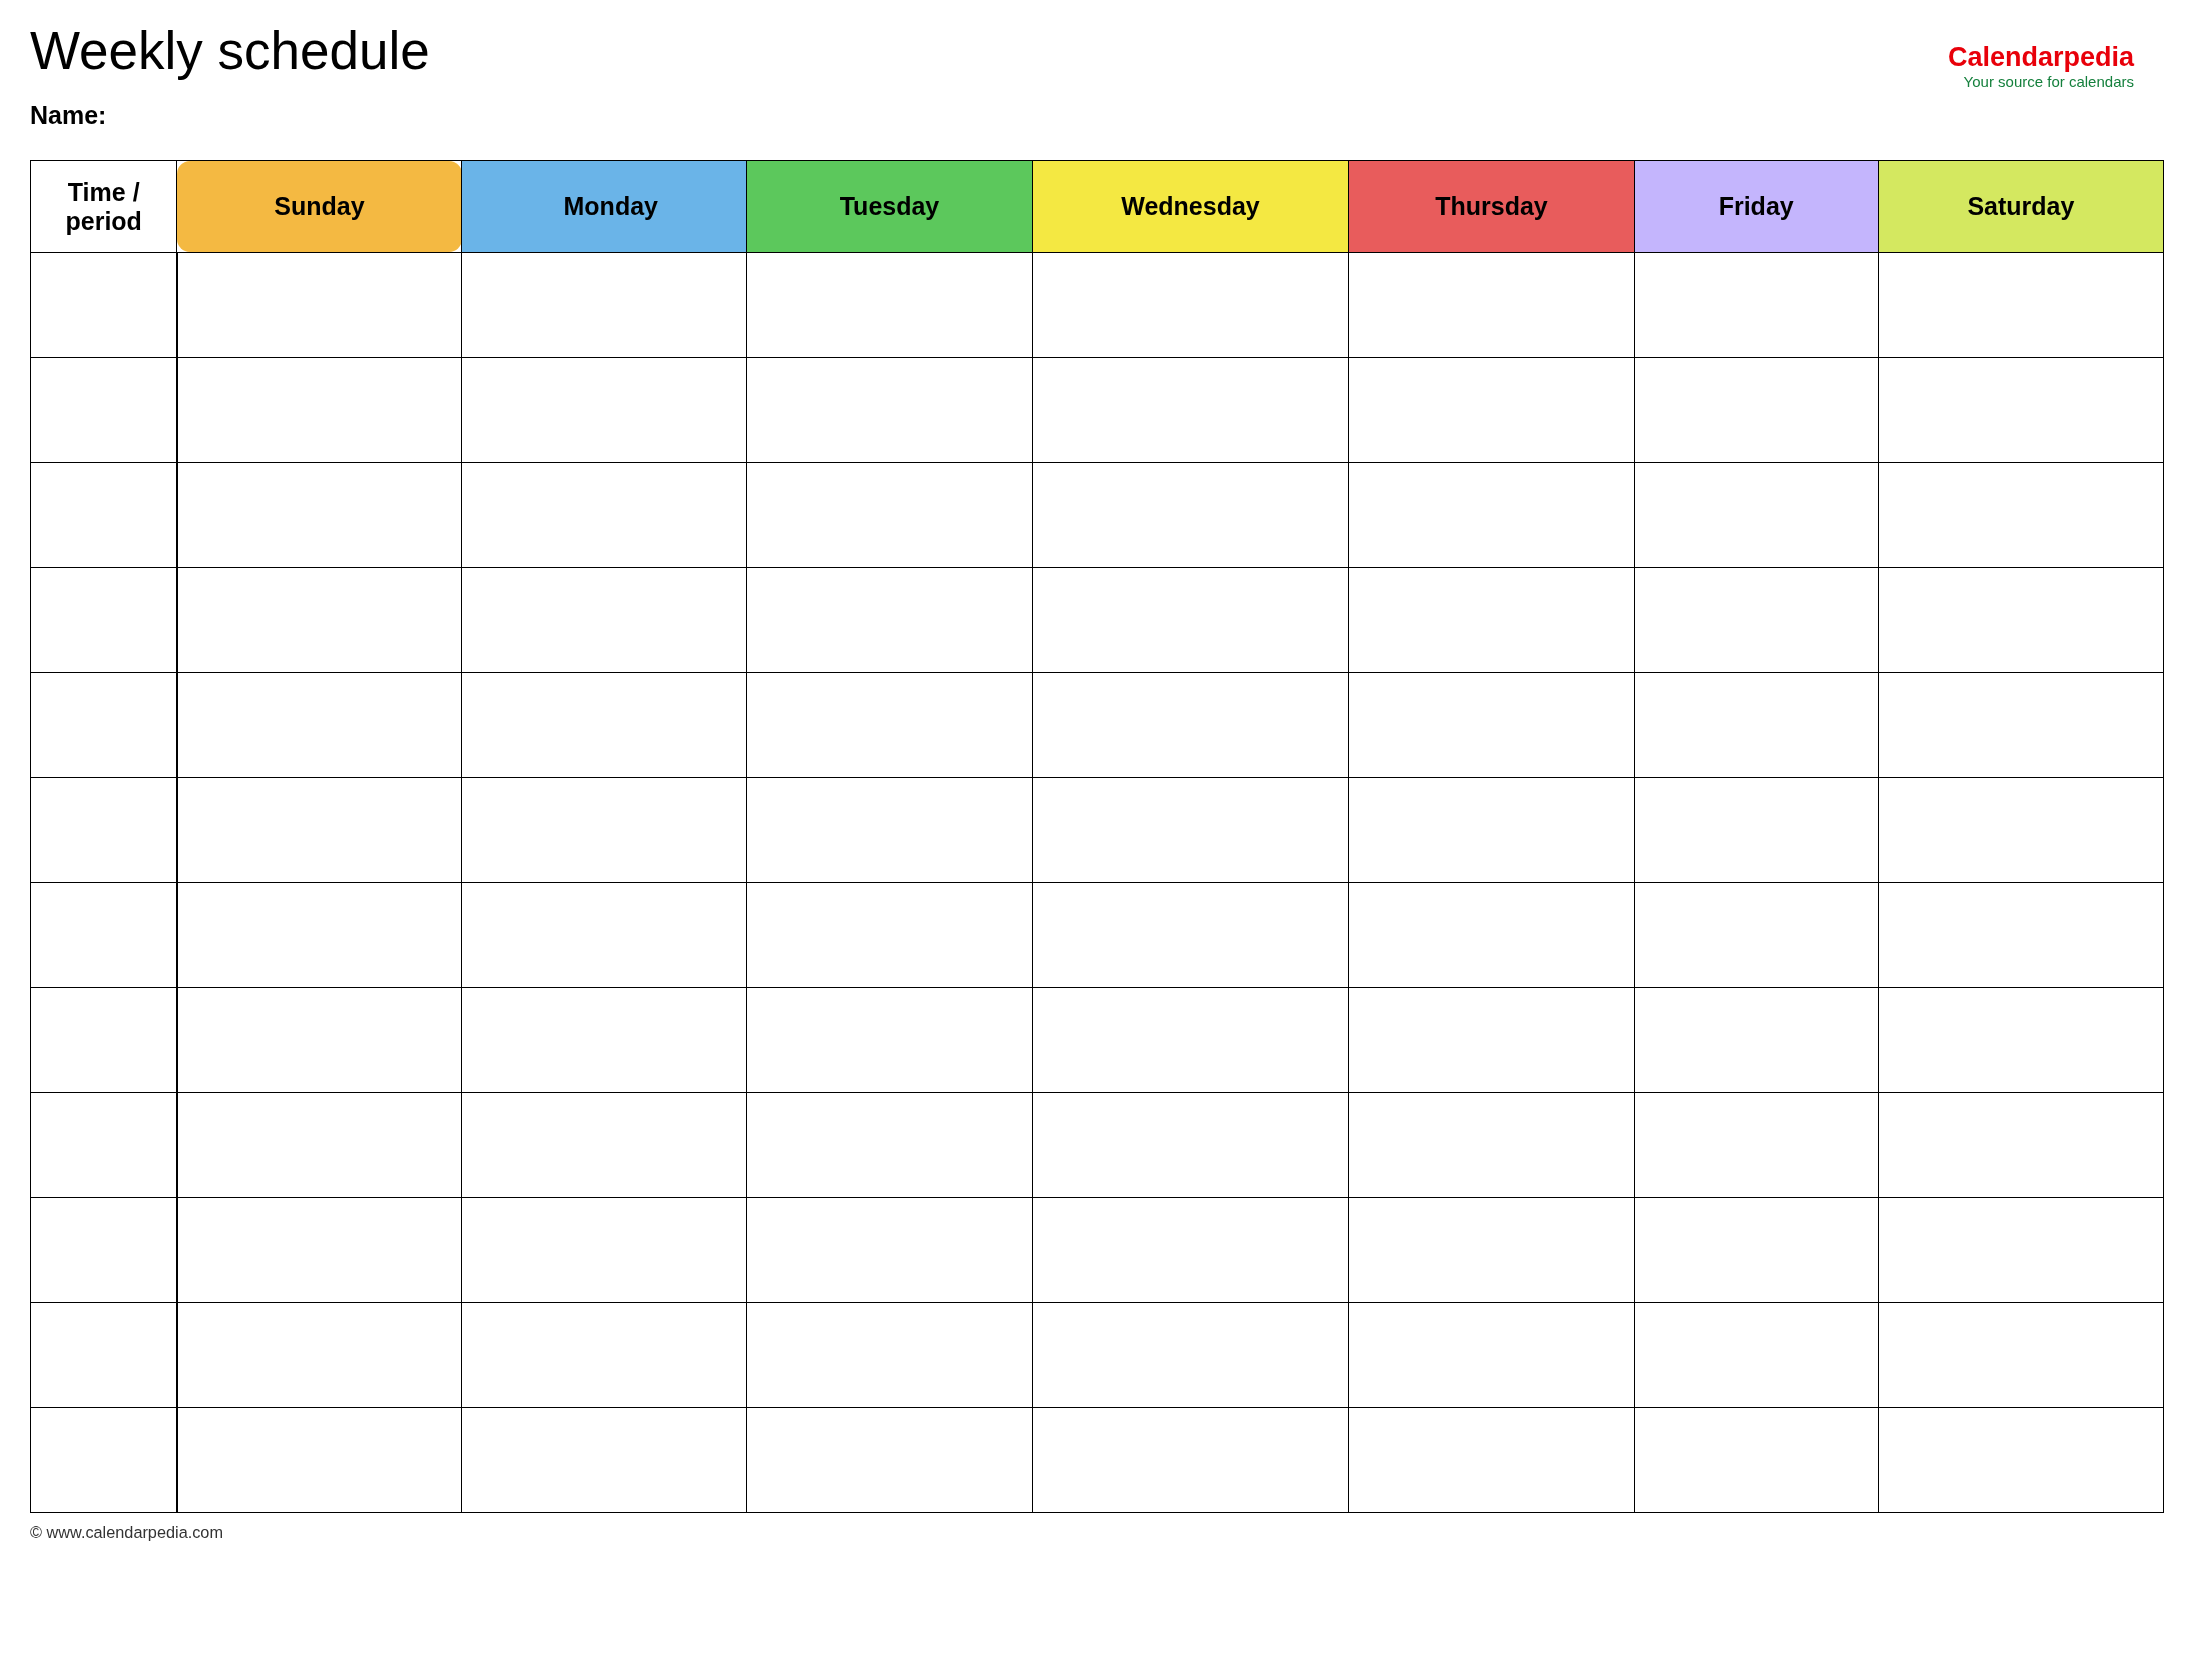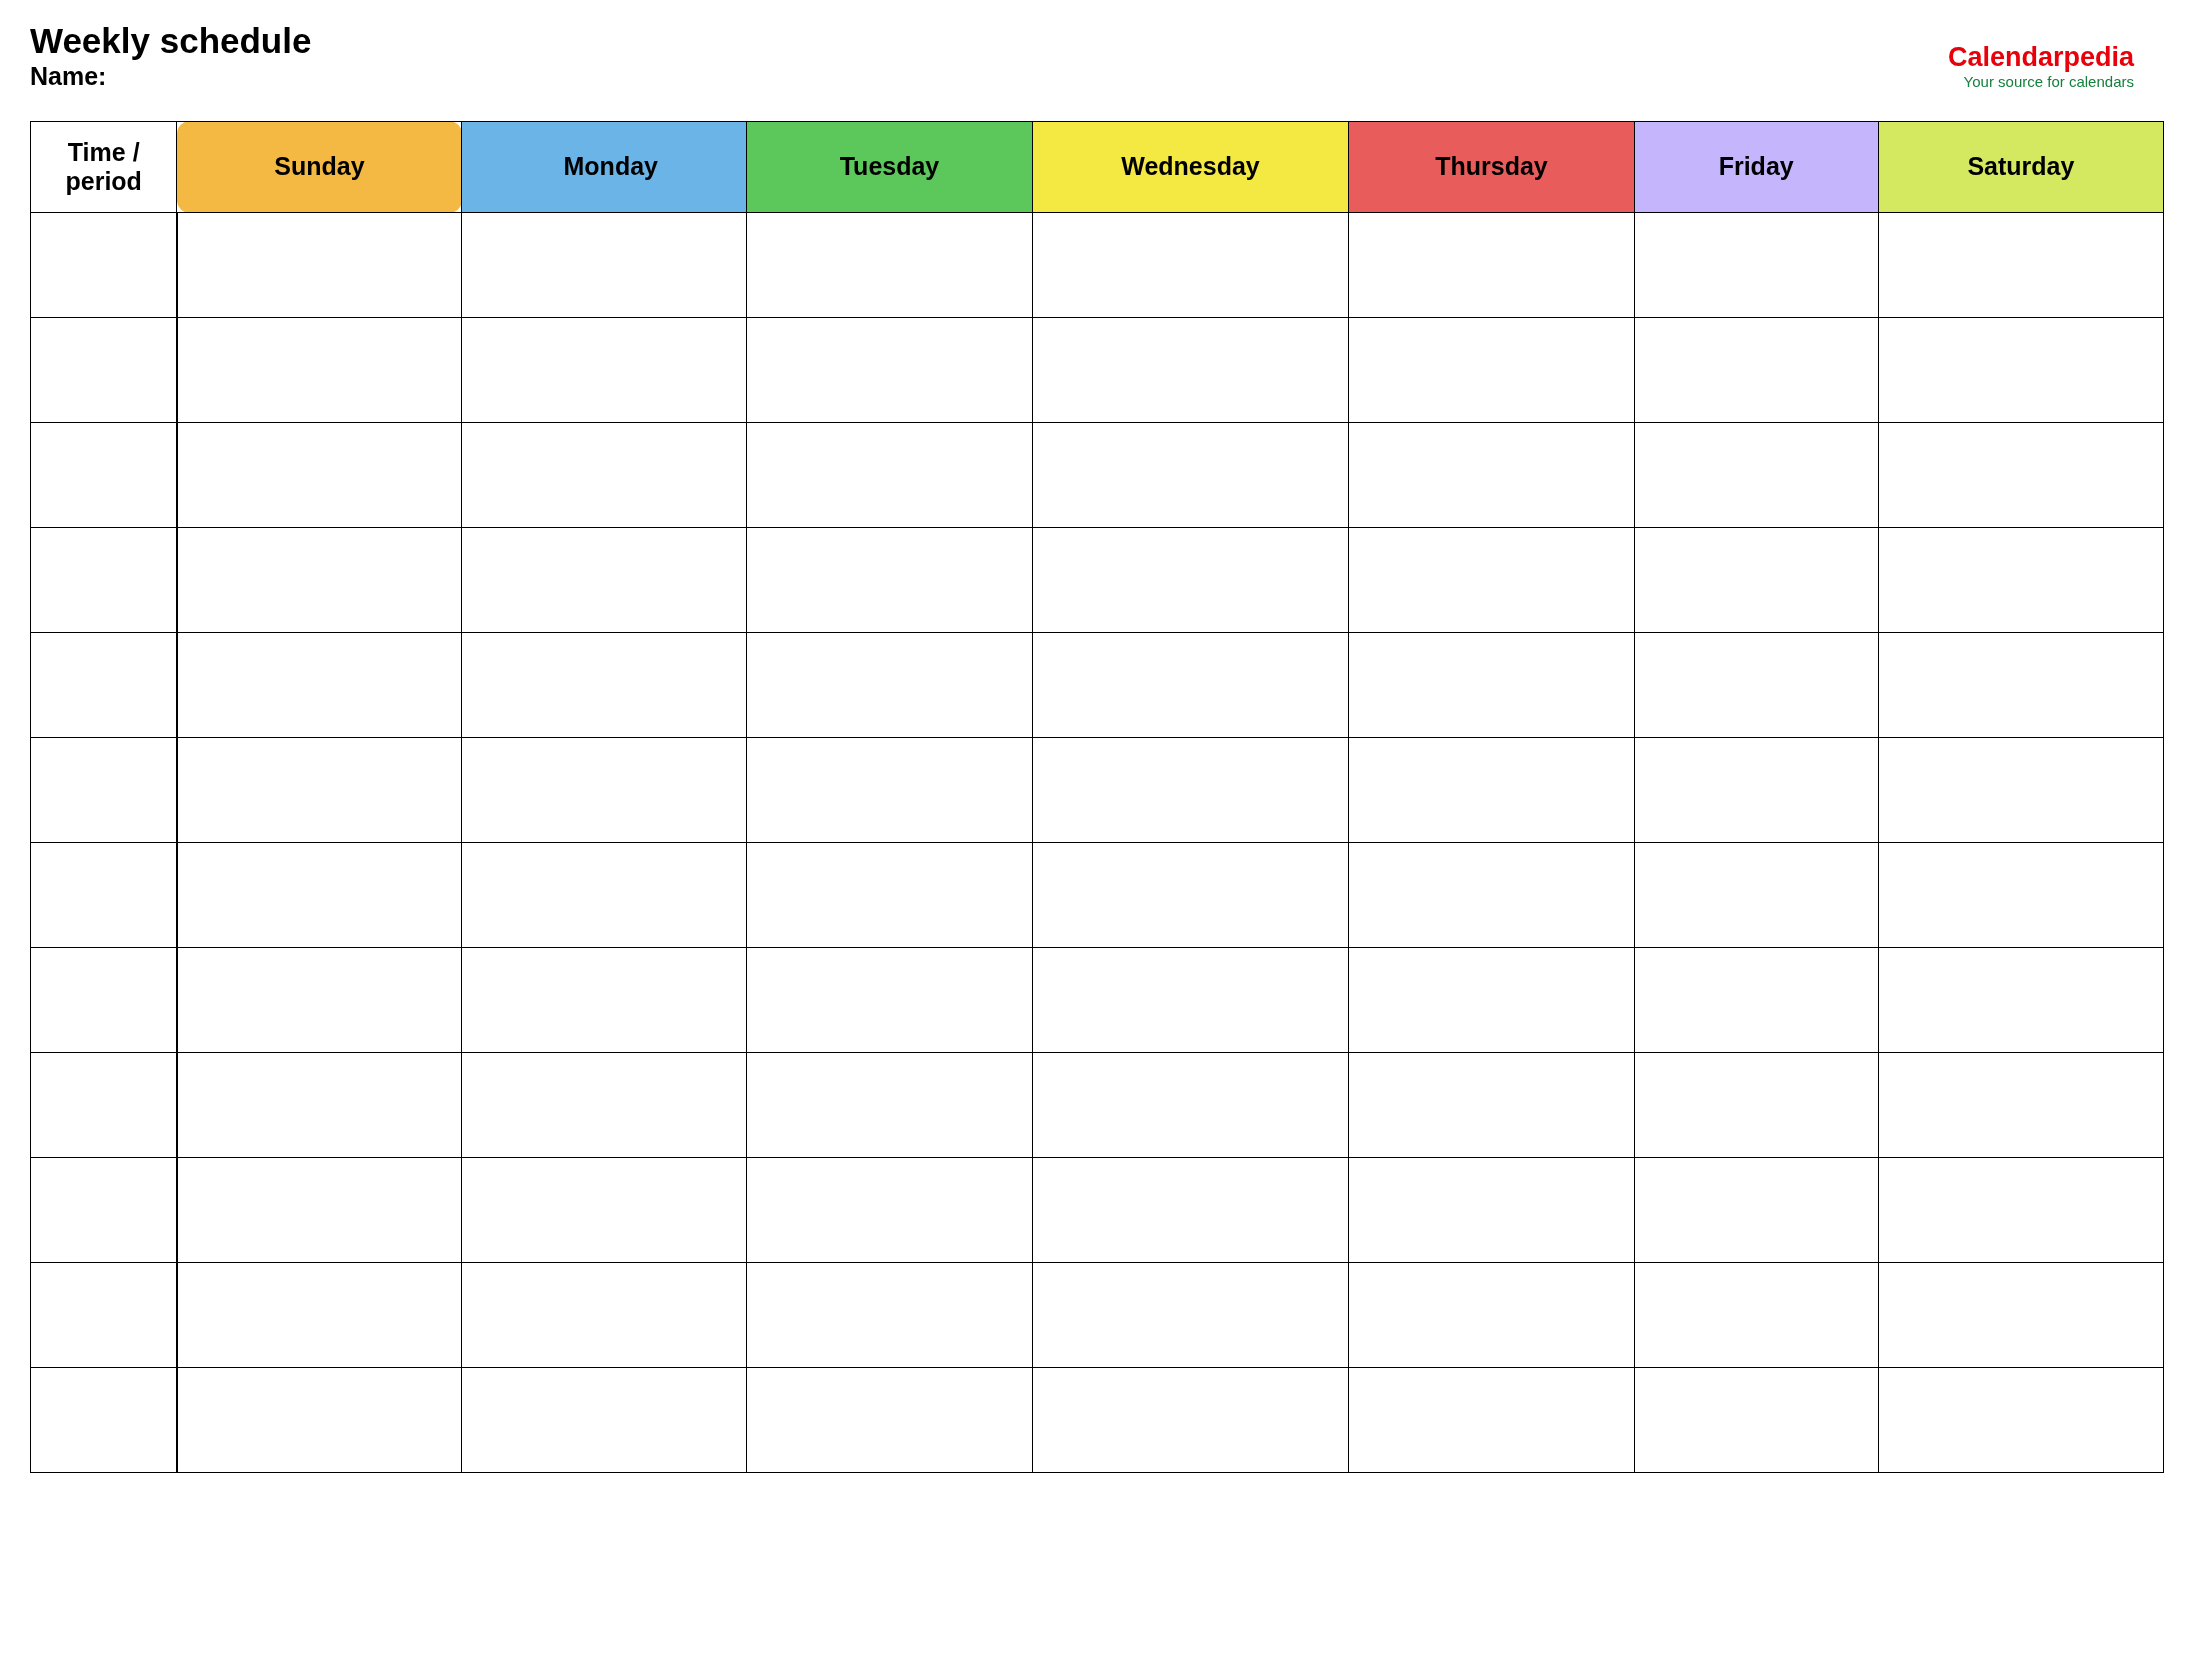--- a/index.html
+++ b/index.html
@@ -10,24 +10,24 @@
 
     body {
       background: #ffffff;
       font-family: Arial, sans-serif;
       padding: 22px 30px 15px 30px;
       width: 2194px;
       min-height: 1679px;
     }
 
     .page-title {
-      font-size: 35px;
-      font-weight: bold;
+      font-size: 53px;
+      font-weight: normal;
       color: #000000;
-      margin-bottom: 1px;
+      margin-bottom: 21px;
       line-height: 1.1;
     }
 
     .name-row {
       font-size: 25px;
       font-weight: bold;
       color: #000000;
       margin-bottom: 30px;
     }
 
@@ -298,15 +298,18 @@
           <td></td>
           <td></td>
           <td></td>
           <td></td>
           <td></td>
           <td></td>
         </tr>
       </tbody>
   </table>
 
+  <div class="footer">
+    <span>© www.calendarpedia.com</span>
+  </div>
 
 </div>
 
 
 </body></html>

